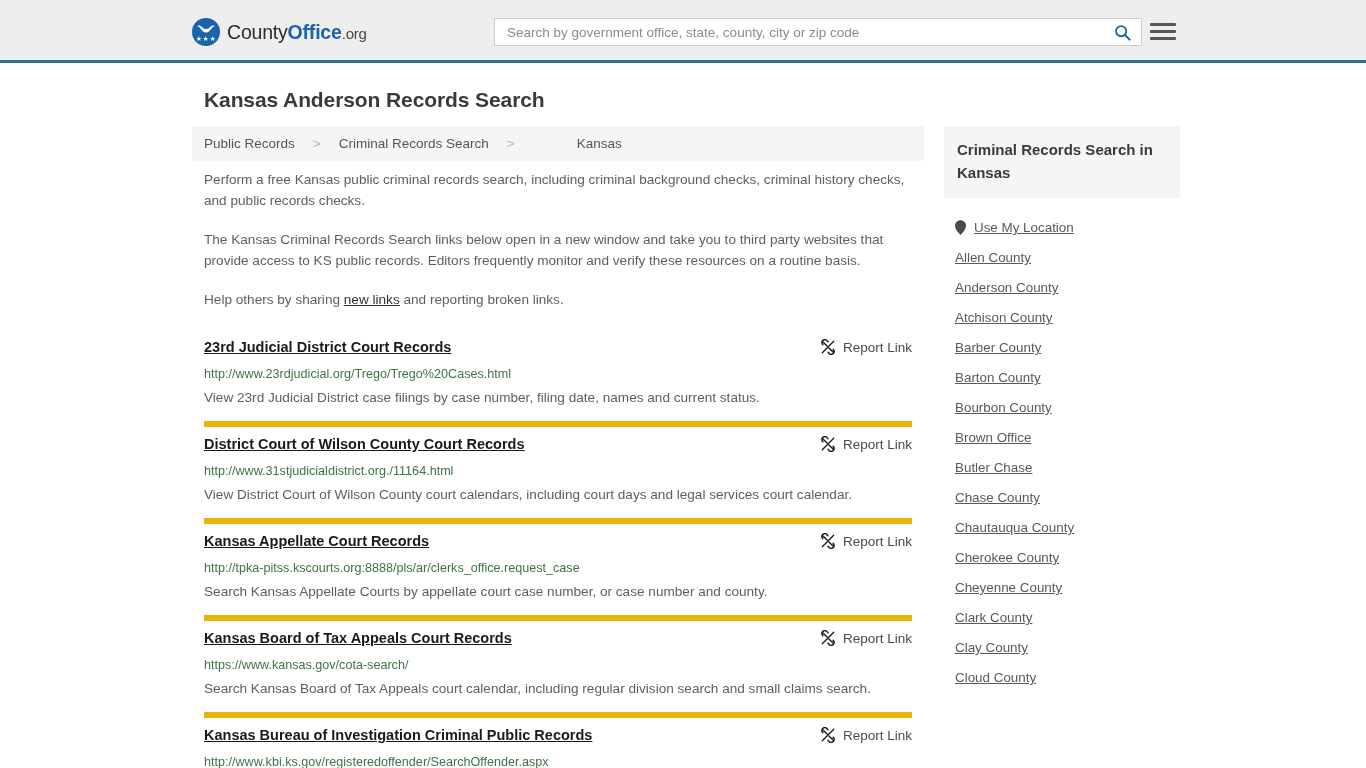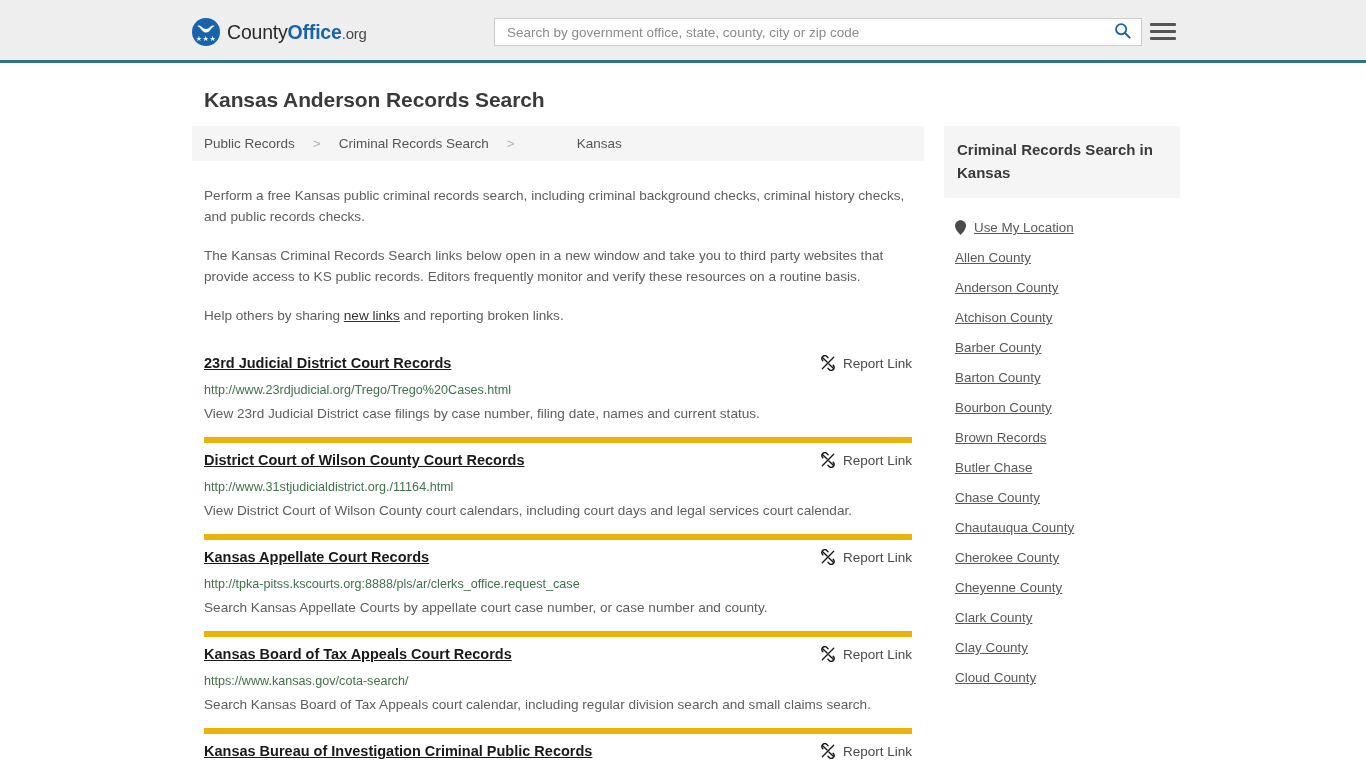--- a/index.html
+++ b/index.html
@@ -65,20 +65,21 @@
 
   .search-wrap {
     position: absolute;
     left: 494px;
     top: 18px;
     width: 648px;
     height: 28px;
     background: #ffffff;
     border: 1px solid #cccccc;
     display: flex;
+    align-items: center;
     padding: 0 8px 0 10px;
   }
   .search-input {
     flex: 1 1 auto;
     border: none;
     outline: none;
     font-family: "Liberation Sans", sans-serif;
     font-size: 13.5px;
     color: #333333;
     background: transparent;
@@ -154,21 +155,21 @@
   .breadcrumb .current { color: #555555; margin-left: 44px; }
 
   
   .intro { padding: 0 12px; }
   .intro p {
     font-size: 13.6px;
     line-height: 21px;
     color: #5e5e5e;
     margin: 18px 0 0 0;
   }
-  .intro p.first { margin-top: 24px; }
+  .intro p.first { margin-top: 8px; }
   .intro a.inline-link {
     color: #333333;
     text-decoration: underline;
     font-weight: 400;
   }
 
   
   .results { margin-top: 20px; padding: 0 12px; }
   .result {
     padding: 8px 0 13px 0;
@@ -403,21 +404,21 @@
             <div class="side-item">
               <a>Barber County</a>
             </div>
             <div class="side-item">
               <a>Barton County</a>
             </div>
             <div class="side-item">
               <a>Bourbon County</a>
             </div>
             <div class="side-item">
-              <a>Brown Records</a>
+              <a>Brown Office</a>
             </div>
             <div class="side-item">
               <a>Butler Chase</a>
             </div>
             <div class="side-item">
               <a>Chase County</a>
             </div>
             <div class="side-item">
               <a>Chautauqua County</a>
             </div>

